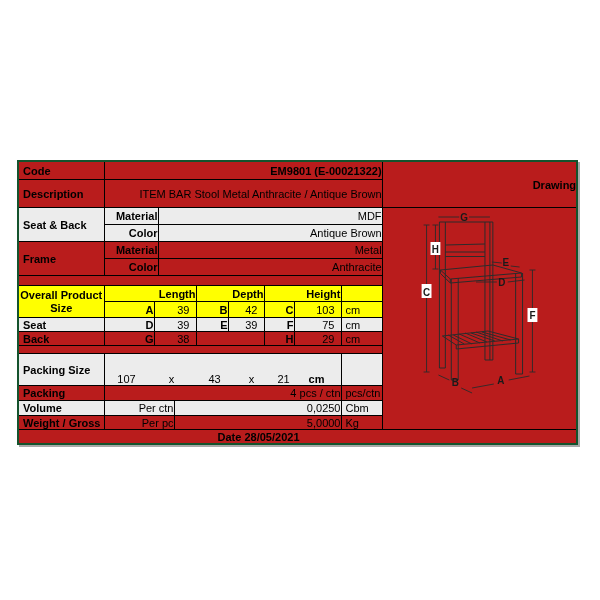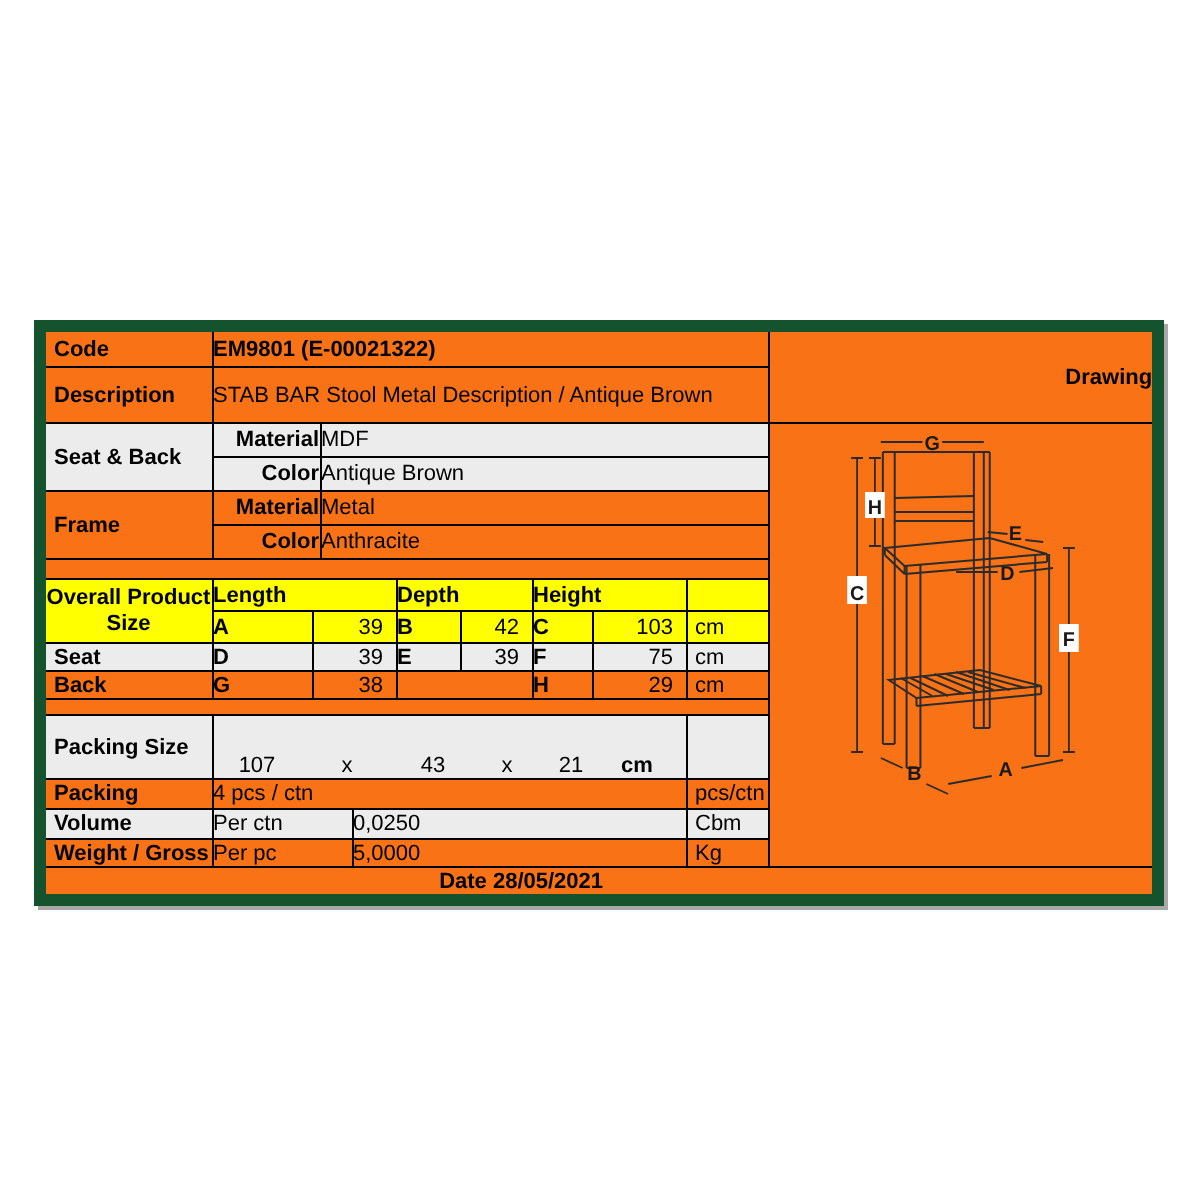--- a/index.html
+++ b/index.html
@@ -1,25 +1,25 @@
 <!DOCTYPE html>
 <html><head>
 <meta charset="utf-8">
 <style>
   html,body{margin:0;padding:0;background:#fff;}
   body{width:600px;height:600px;font-family:"Liberation Sans",sans-serif;color:#000;}
   .page{position:relative;width:600px;height:600px;background:#fff;overflow:hidden;}
   .doc-title{position:absolute;left:17px;top:136px;width:559px;text-align:center;
              font-size:11px;font-weight:bold;letter-spacing:.3px;}
   table.spec{position:absolute;left:17px;top:160px;width:559px;border-collapse:collapse;
-             table-layout:fixed;border:6px solid #14532d;box-shadow:2px 2px 0 #a8a8a8;background:#f97316;}
+             table-layout:fixed;border:2px solid #14532d;box-shadow:2px 2px 0 #a8a8a8;background:#b91c1c;}
   td{border:1px solid #000;font-size:11px;padding:0;overflow:hidden;white-space:nowrap;vertical-align:middle;}
   td.lbl{font-weight:bold;padding-left:4px;text-align:left;}
   td.plain{padding-left:4px;text-align:right;font-weight:bold;}
-  td.ctr{text-align:left;}
+  td.ctr{text-align:right;}
   td.bold{font-weight:bold;}
   td.num{text-align:right;padding-right:6px;}
   td.unit{padding-left:4px;}
   td.gray{background:#ececec;}
   td.yellow{background:#ffff00;}
   td.spacer{border-left:none;border-right:none;border-top:none;border-bottom:none;}
   td.drawlbl{font-weight:bold;text-align:right;}
   td.drawcell{vertical-align:top;padding:0;}
   .two-line{line-height:13px;text-align:center;font-weight:bold;}
   .psize{display:flex;align-items:center;margin-top:19px;}
@@ -52,21 +52,21 @@
 
     <tbody>
         <tr>
       <td class="lbl" style="height:17px">Code</td>
       <td class="ctr bold" colspan="9">EM9801 (E-00021322)</td>
       <td class="drawlbl" rowspan="2">Drawing</td>
     </tr>
 
     <tr>
       <td class="lbl" style="height:27px">Description</td>
-      <td class="ctr" colspan="9">STAB BAR Stool Metal Description / Antique Brown</td>
+      <td class="ctr" colspan="9">ITEM BAR Stool Metal Anthracite / Antique Brown</td>
     </tr>
 
     <tr>
       <td class="lbl gray" rowspan="2">Seat &amp; Back</td>
       <td class="plain gray" colspan="2" style="height:16px">Material</td>
       <td class="ctr gray" colspan="7">MDF</td>
       <td class="drawcell" rowspan="14">
 
         <svg width="193" height="188" viewBox="0 0 195 188" preserveAspectRatio="none">
           <g stroke="#2b2b2b" stroke-width="1" fill="none">

